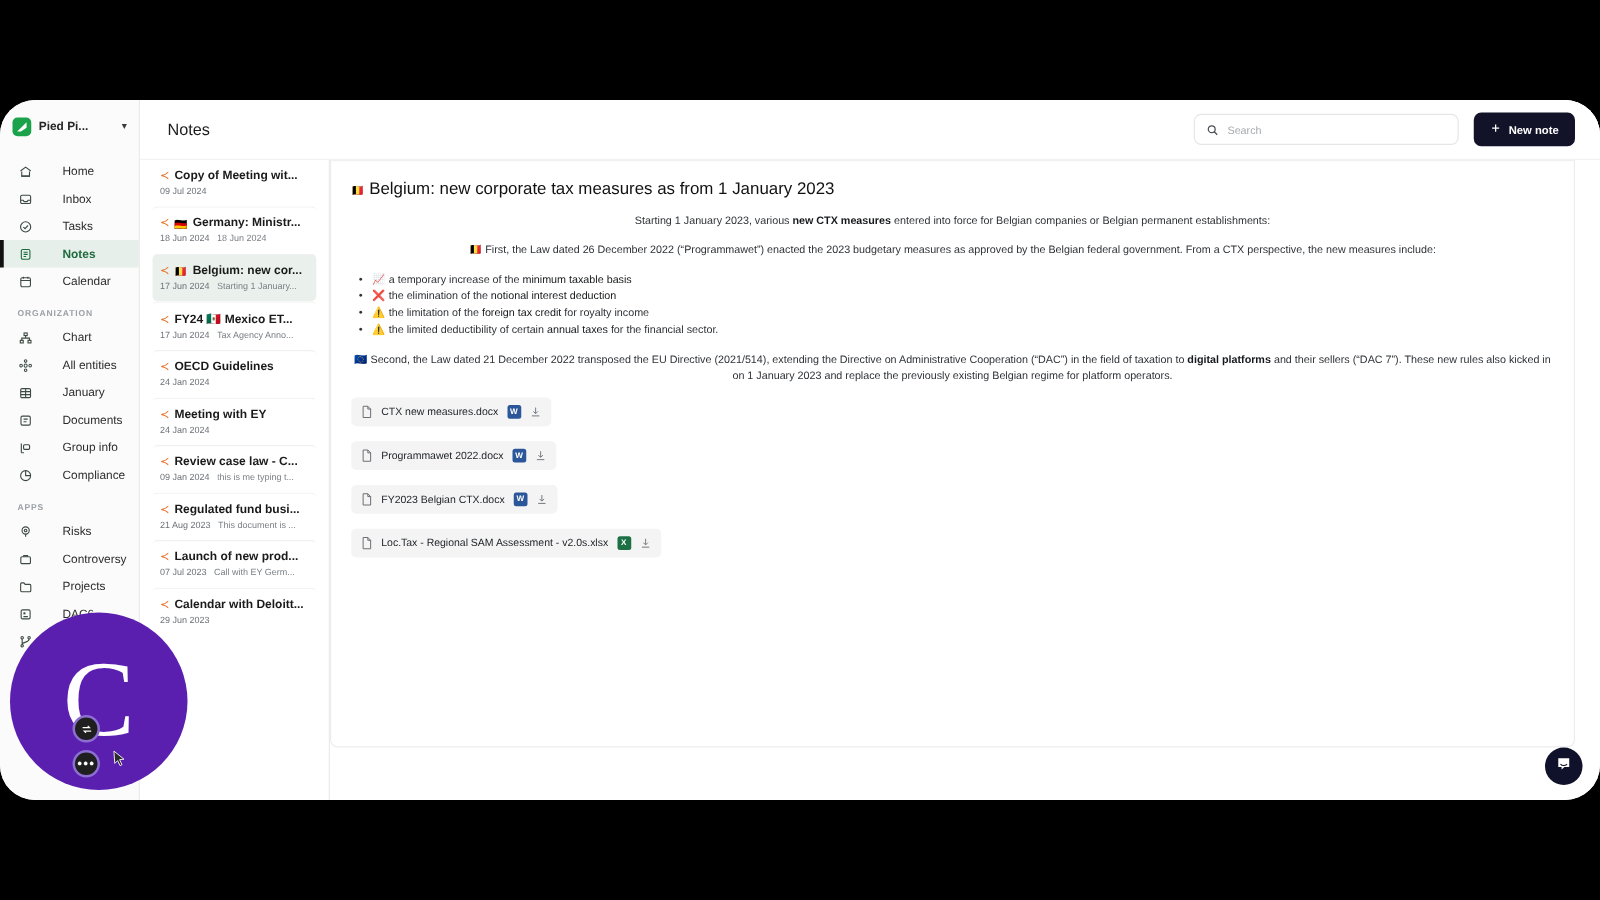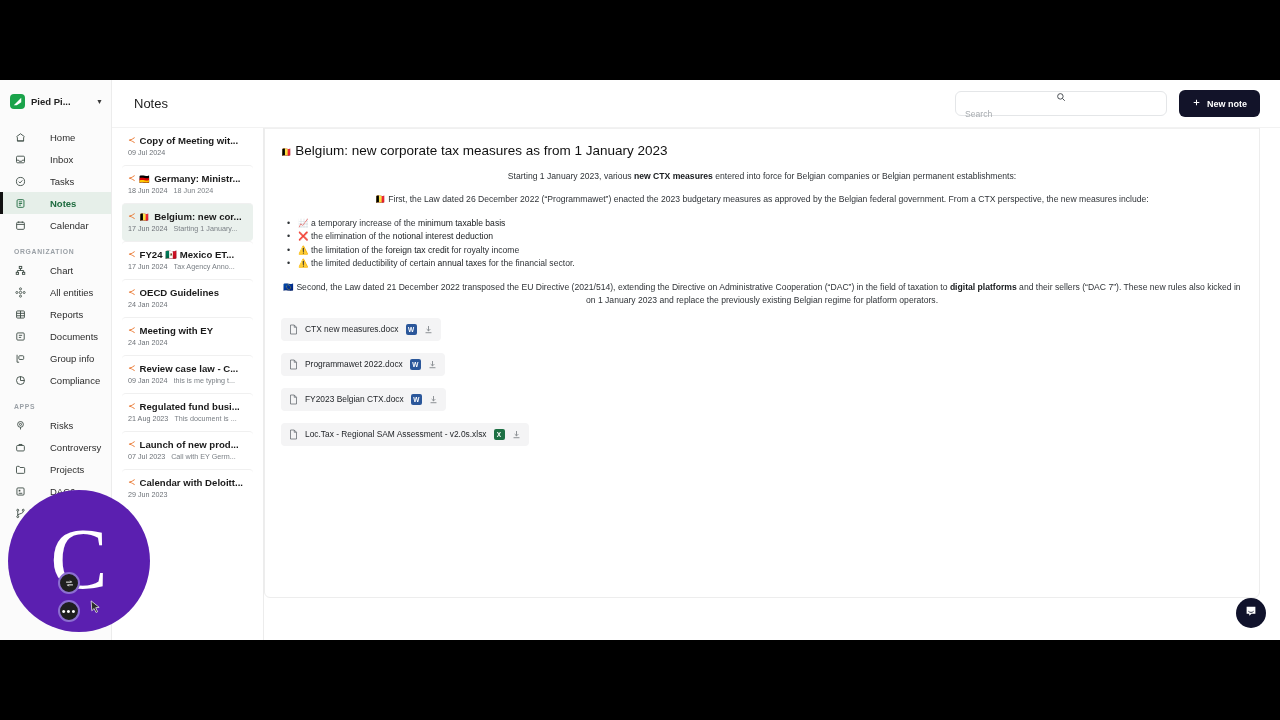--- a/index.html
+++ b/index.html
@@ -8,20 +8,21 @@
     background: #000;
     font-family: "Liberation Sans", sans-serif;
     overflow: hidden;
   }
   #app {
     position: absolute; left: 0; top: 80px;
     width: 1280px; height: 560px;
     background: #ffffff;
     display: flex;
     overflow: hidden;
+    border-radius: 28px;
   }
 
   
   .sidebar {
     width: 112px; height: 560px;
     background: #fbfbfb;
     border-right: 1px solid #ececec;
     padding-top: 6px;
     position: relative;
     flex: 0 0 112px;
@@ -168,21 +169,20 @@
     background: #fff; display: flex; align-items: center;
     padding: 0 20px 0 22px;
     border-bottom: 1px solid #f2f2f2;
   }
   .page-title { font-size: 13px; color: #1d1d1d; font-weight: 400;}
   .search-wrap {
     margin-left: auto; width: 212px; height: 25px;
     border: 1px solid #e4e6e8; border-radius: 6px;
     display: flex; align-items: center; gap: 7px; padding: 0 9px;
     background: #fff;
-    flex-direction: column;
   }
   .search-wrap .si { color: #4b5055; font-size: 9px; display:flex;}
   .search-wrap input {
     border: none; outline: none; font-size: 8.6px; color: #2b2f33;
     width: 100%; font-family: "Liberation Sans", sans-serif; background: transparent;
   }
   .search-wrap input::placeholder { color: #a7abaf; }
   .newnote {
     margin-left: 12px; height: 27px; border-radius: 6px;
     background: #121329; color: #fff;
@@ -311,21 +311,21 @@
         </span>
         <span>All entities</span>
       </div>
       <div class="nav-item">
         <span class="ico">
           <svg width="11" height="11" viewBox="0 0 16 16" fill="none" stroke="currentColor" stroke-width="1.3">
               <rect x="2.3" y="2.8" width="11.4" height="10.4" rx="1.4"></rect>
               <path d="M2.3 6.3h11.4M2.3 9.8h11.4M8 2.8v10.4"></path>
             </svg>
         </span>
-        <span>Reports</span>
+        <span>January</span>
       </div>
       <div class="nav-item">
         <span class="ico">
           <svg width="11" height="11" viewBox="0 0 16 16" fill="none" stroke="currentColor" stroke-width="1.3">
               <rect x="2.6" y="2.8" width="10.8" height="10.4" rx="1.5"></rect>
               <path d="M5.6 6.3h4.8M5.6 9.3h3.4"></path>
             </svg>
         </span>
         <span>Documents</span>
       </div>

